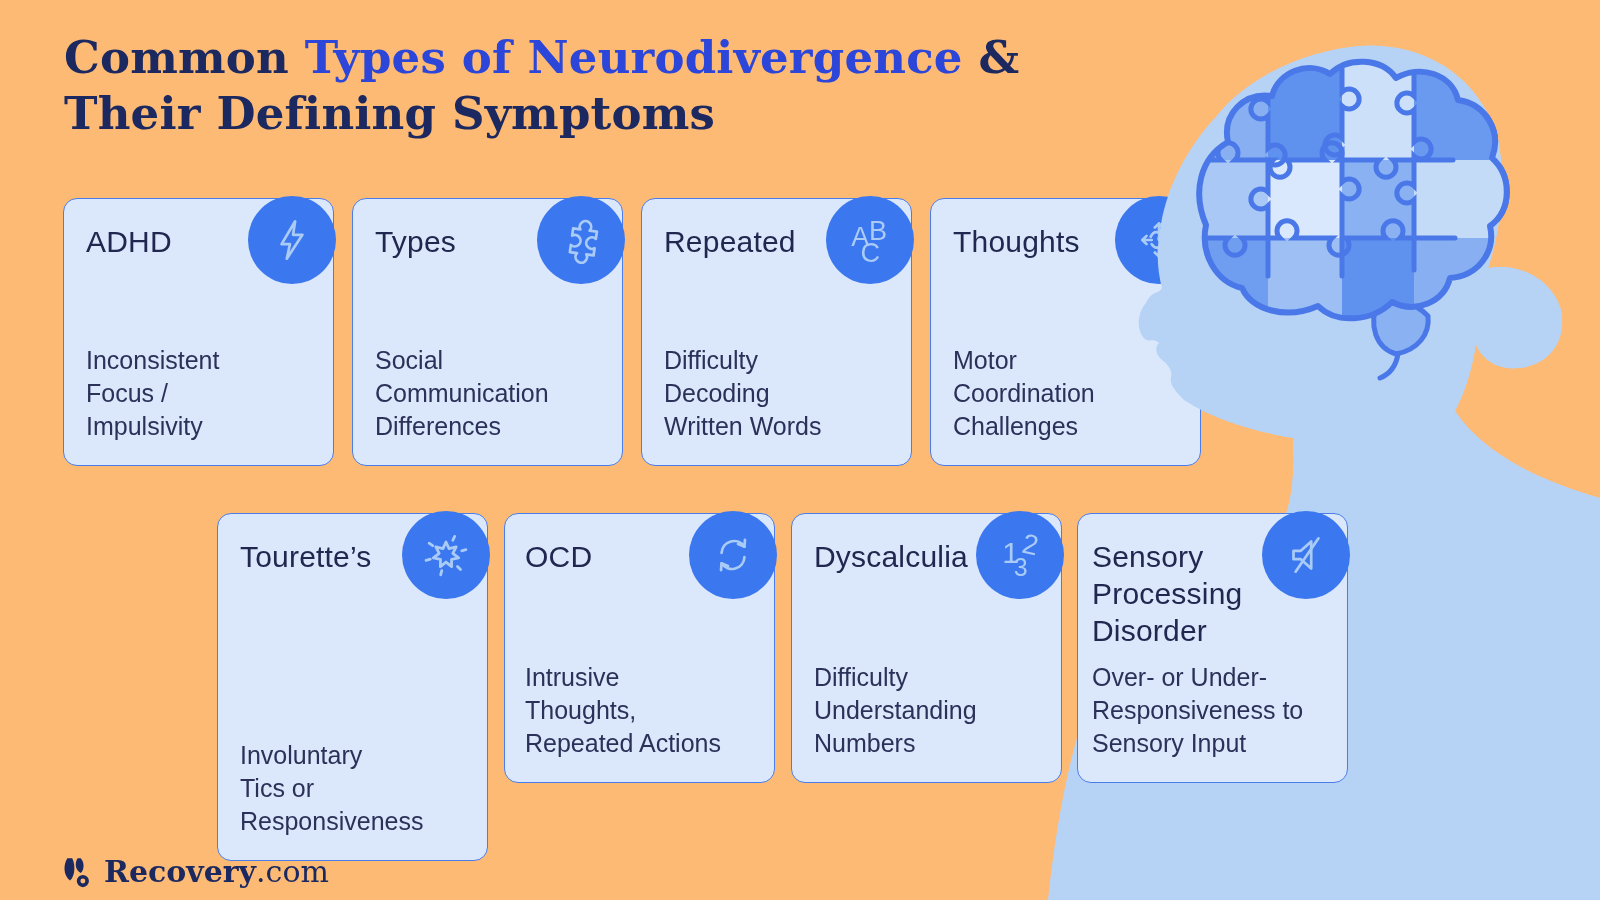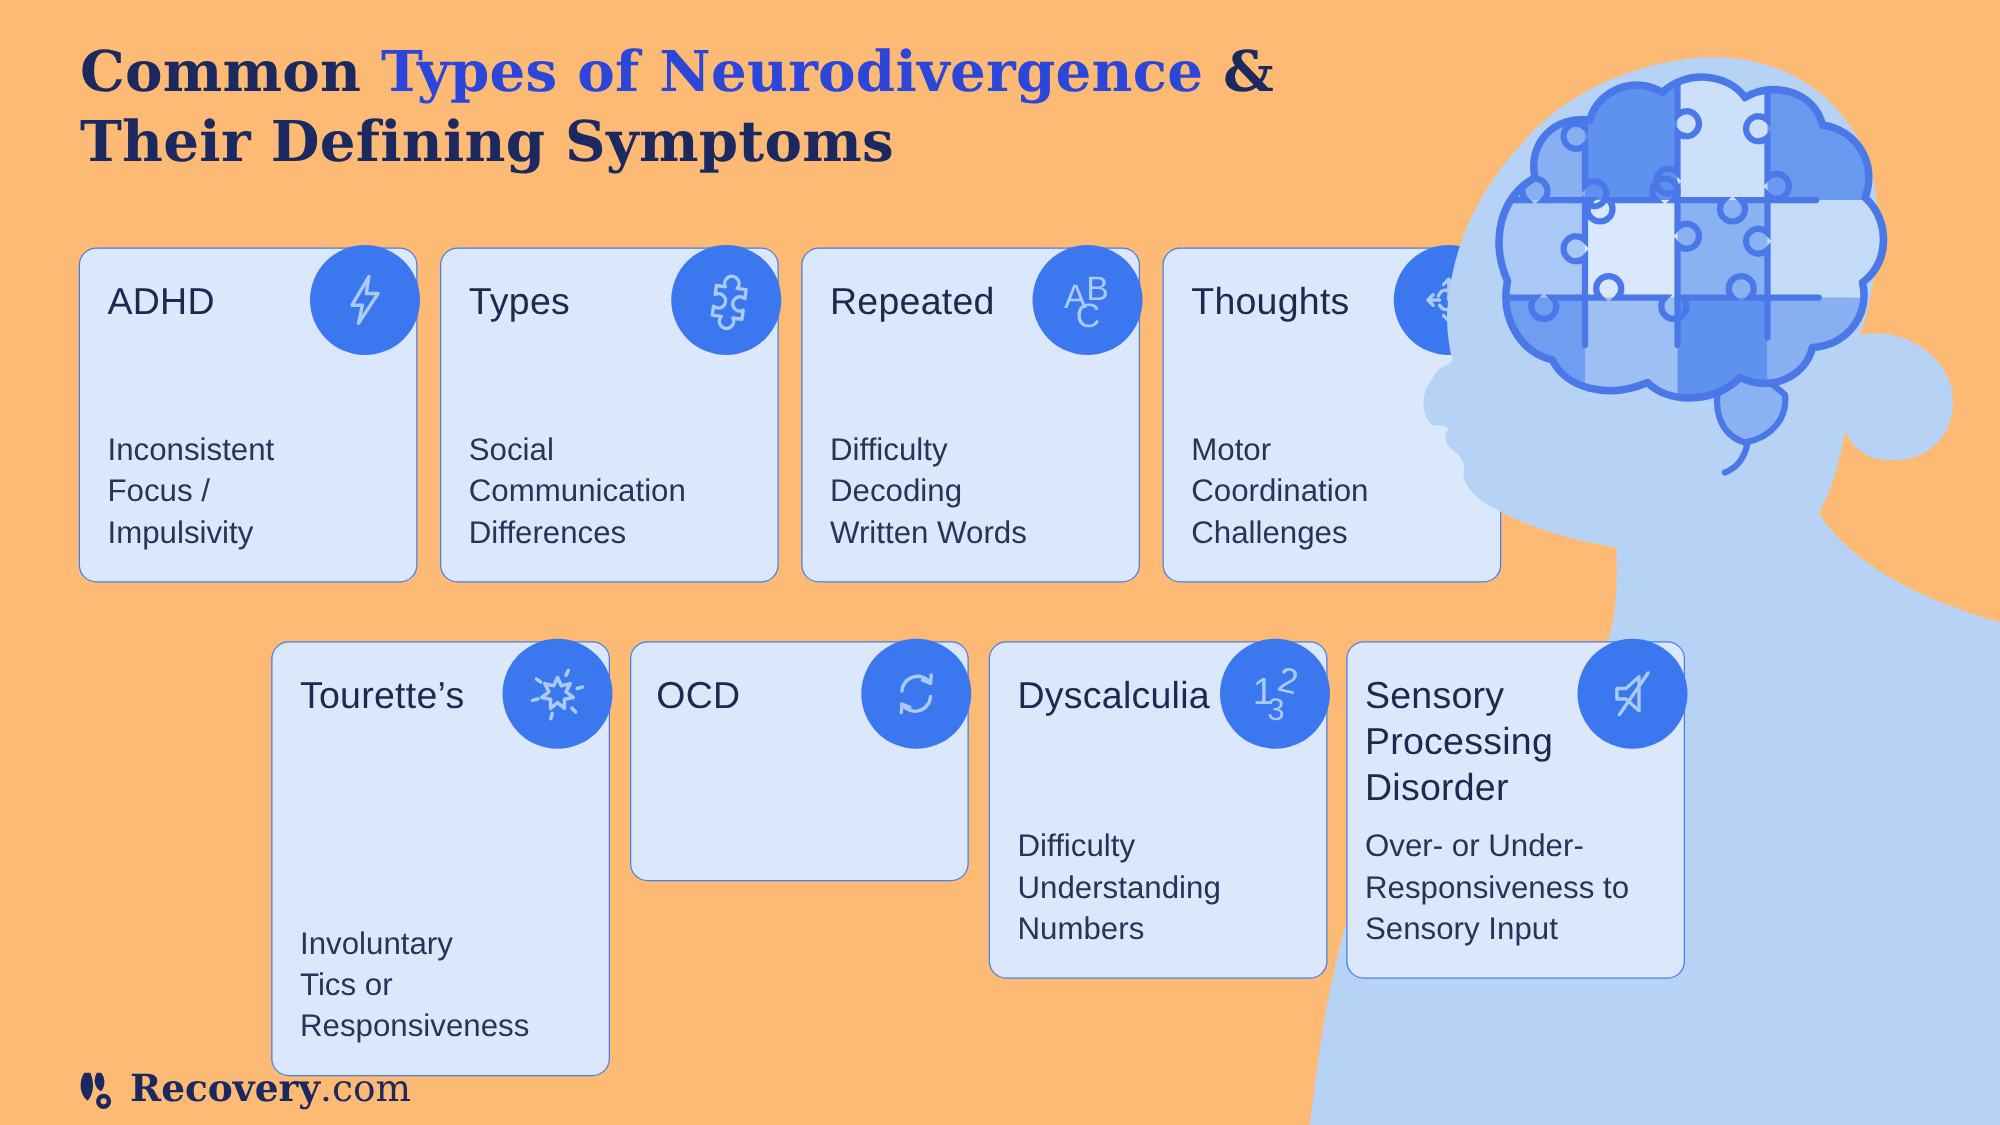--- a/index.html
+++ b/index.html
@@ -171,30 +171,33 @@
         <path d="M24 12 L26.8 18.1 L33.4 16.5 L30.3 22.6 L35.7 26.7 L29.1 28 L29.2 34.8 L24 30.5 L18.8 34.8 L18.9 28 L12.3 26.7 L17.7 22.6 L14.6 16.5 L21.2 18.1 Z"></path>
         <path d="M30.3 10.4 L32 6.8 M38.5 20.1 L42.4 19.1 M34.6 34.6 L37.4 37.4 M20.1 38.5 L19.1 42.4 M9.5 27.9 L5.6 28.9 M11.7 15.4 L8.4 13.1"></path>
       </svg>
     </div>
     <div class="card-title">Tourette’s</div>
     <div class="card-symptom">Involuntary
 Tics or
 Responsiveness</div>
   </div>
 
-  <div class="card" style="left:504px;top:513px;height:192px;padding-left:20px;">
+  <div class="card" style="left:504px;top:513px;height:270px;padding-left:20px;">
     <div class="icon-circle">
       <svg class="glyph" width="50" height="50" viewBox="0 0 48 48">
         <path d="M13 22 A12 12 0 0 1 35 16"></path>
         <path d="M35 16 L35.5 9.5 M35 16 L28.8 13.5"></path>
         <path d="M35 26 A12 12 0 0 1 13 32"></path>
         <path d="M13 32 L12.5 38.5 M13 32 L19.2 34.5"></path>
       </svg>
     </div>
     <div class="card-title">OCD</div>
+    <div class="card-symptom">Intrusive
+Thoughts,
+Repeated Actions</div>
   </div>
 
   <div class="card" style="left:791px;top:513px;height:270px;">
     <div class="icon-circle">
       <svg class="glyph" width="50" height="50" viewBox="0 0 48 48">
         <g style="stroke:none;">
           <text x="7" y="32" font-size="29">1</text>
           <text x="26" y="23" font-size="27" transform="rotate(12 33 16)">2</text>
           <text x="18" y="44" font-size="24">3</text>
         </g>

